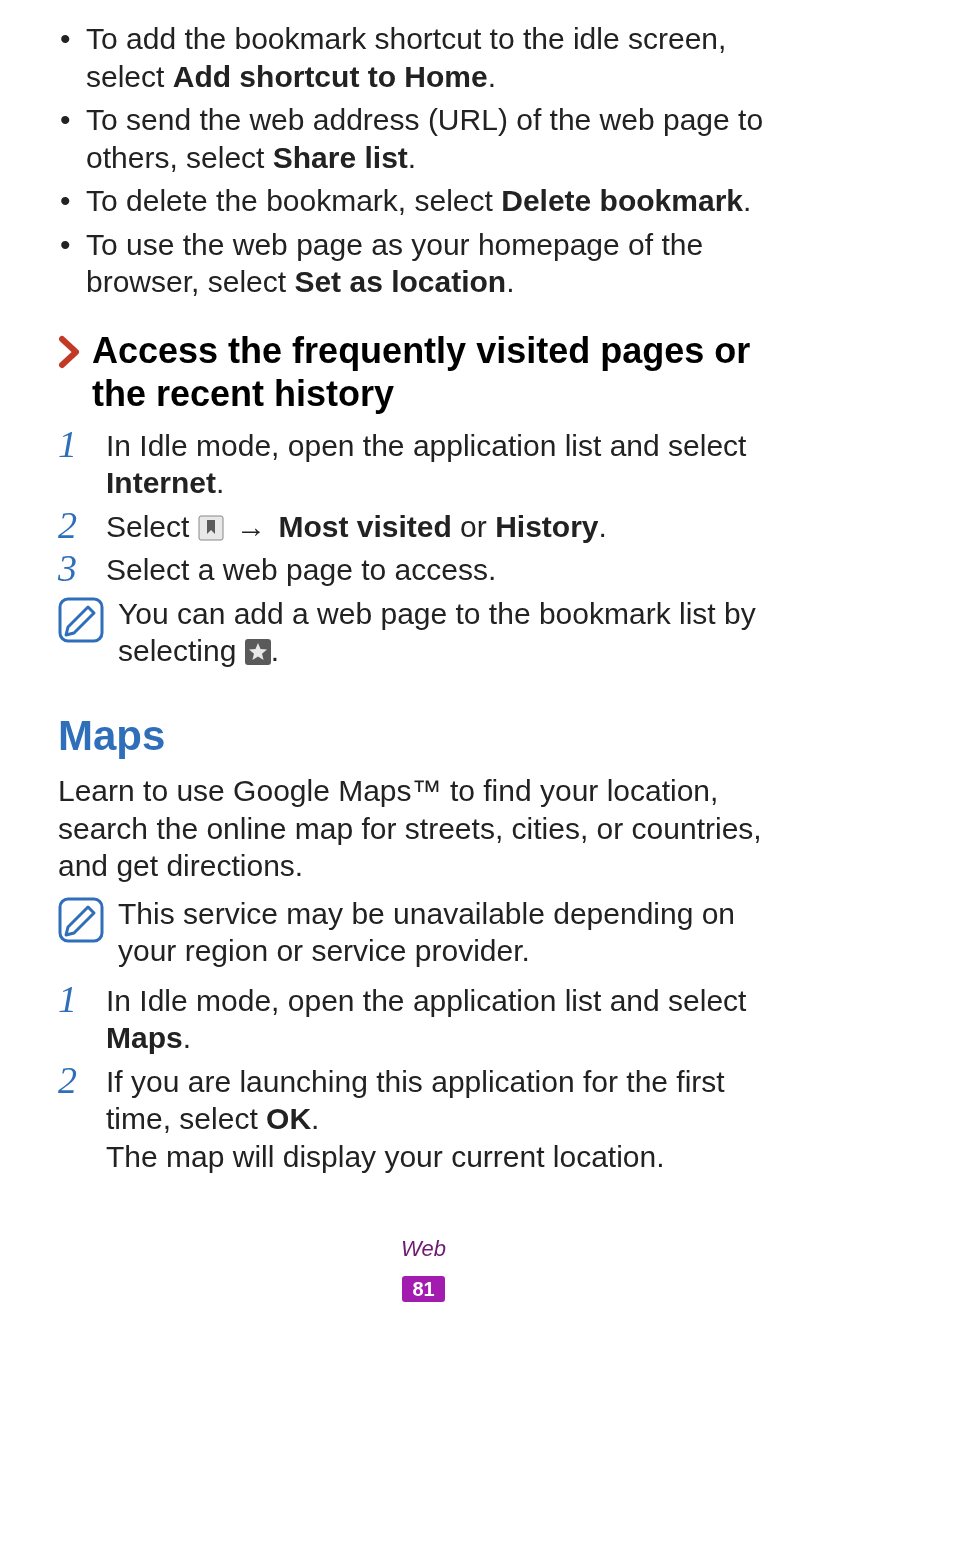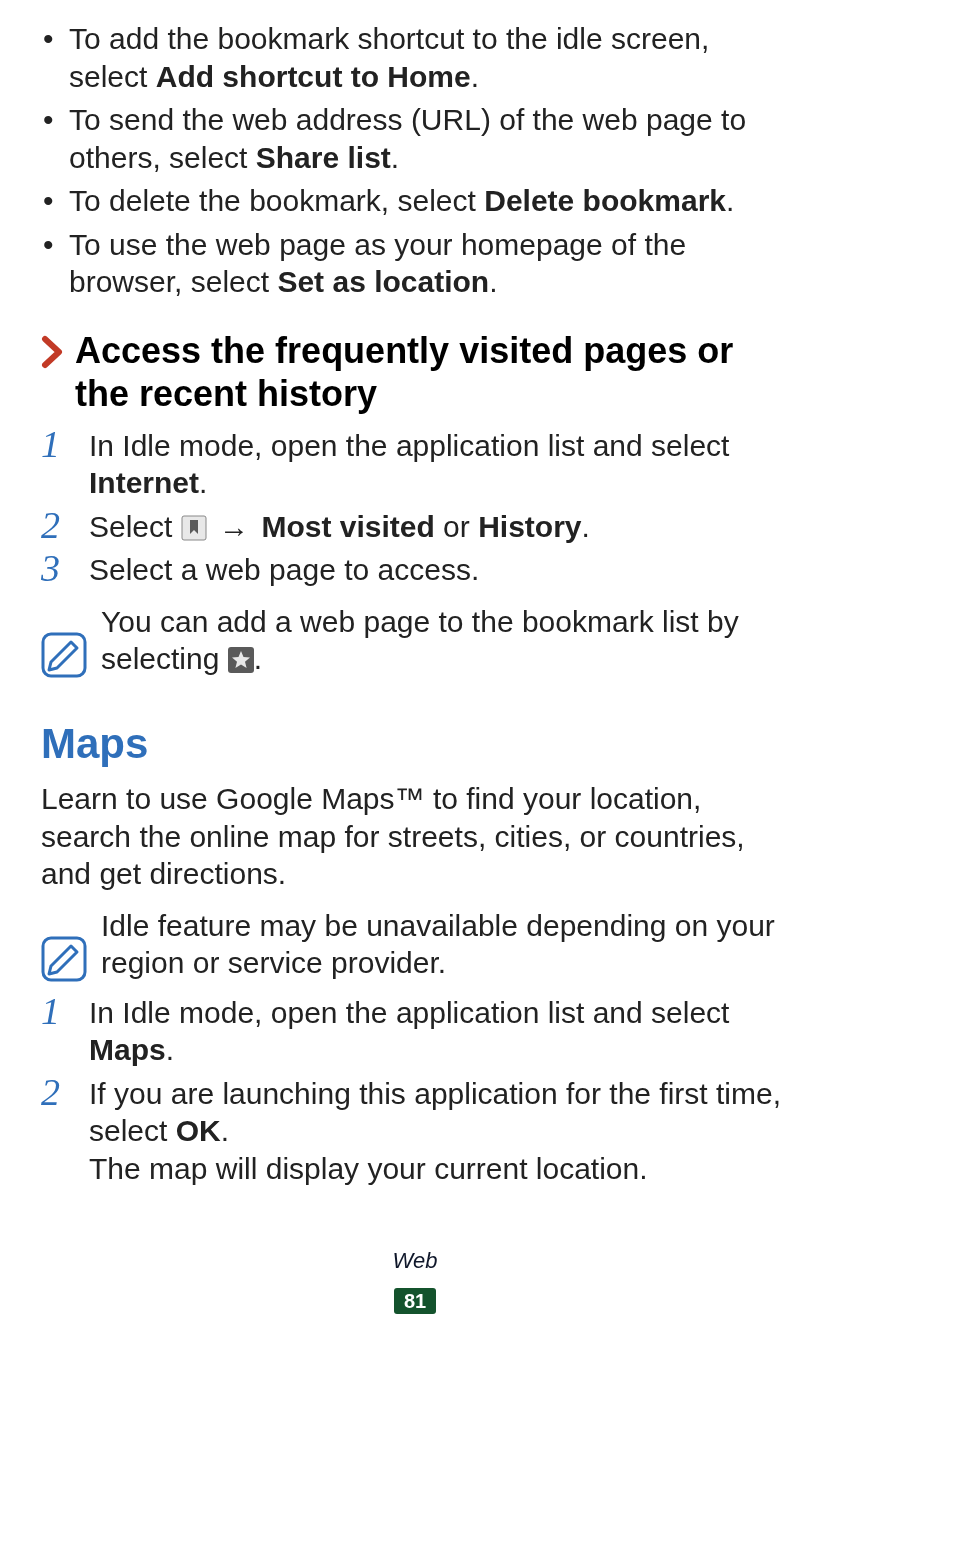--- a/index.html
+++ b/index.html
@@ -8,21 +8,21 @@
     width: 954px;
     background: #fff;
     font-family: "Myriad Pro", "Segoe UI", Arial, sans-serif;
     color: #222;
     font-size: 30px;
     line-height: 1.25;
   }
   .page {
     width: 849px;
     min-height: 1566px;
-    padding: 20px 60px 40px 41px;
+    padding: 20px 60px 40px 58px;
     box-sizing: border-box;
     position: relative;
   }
   ul.bullets {
     list-style: none;
     margin: 0;
     padding: 0;
   }
   ul.bullets > li {
     position: relative;
@@ -78,22 +78,22 @@
     top: -6px;
     font-family: Georgia, "Times New Roman", serif;
     font-style: italic;
     font-size: 38px;
     color: #2f6fba;
     width: 40px;
     text-align: left;
   }
   .note-row {
     display: flex;
-    align-items: flex-end;
-    margin-top: 14px;
+    align-items: flex-start;
+    margin-top: 6px;
     margin-bottom: 10px;
   }
   .note-icon {
     flex: 0 0 auto;
     width: 46px;
     height: 46px;
     margin-right: 14px;
     margin-top: 2px;
   }
   .note-icon svg { display: block; }
@@ -120,26 +120,26 @@
     display: inline-block;
     margin: 0 4px;
   }
   .footer {
     text-align: center;
     margin-top: 60px;
   }
   .footer-label {
     font-style: italic;
     font-size: 22px;
-    color: #0f172a;
+    color: #701a75;
     margin-bottom: 4px;
   }
   .footer-page {
     display: inline-block;
-    background: #14532d;
+    background: #a21caf;
     color: #fff;
     font-weight: 700;
     font-size: 20px;
     padding: 1px 10px;
     border-radius: 3px;
     line-height: 1.2;
   }
 </style>
 </head>
 <body>
@@ -212,21 +212,21 @@
 
   <p class="para">Learn to use Google Maps™ to find your location, search the online map for streets, cities, or countries, and get directions.</p>
 
   <div class="note-row">
     <span class="note-icon">
       <svg width="46" height="46" viewBox="0 0 46 46">
         <rect x="2" y="2" width="42" height="42" rx="8" fill="none" stroke="#2f6fba" stroke-width="3"></rect>
         <path d="M10 30 L30 10 L36 16 L16 36 L8 38 Z" fill="none" stroke="#2f6fba" stroke-width="3" stroke-linejoin="round"></path>
       </svg>
     </span>
-    <div class="note-text">Idle feature may be unavailable depending on your region or service provider.</div>
+    <div class="note-text">This service may be unavailable depending on your region or service provider.</div>
   </div>
 
 
   <ol class="steps">
     <li>
       <span>In Idle mode, open the application list and select </span><span class="bold">Maps</span><span>.</span>
     </li>
     <li>
       <span>If you are launching this application for the first time, select </span><span class="bold">OK</span><span>.</span>
       <div>The map will display your current location.</div>

